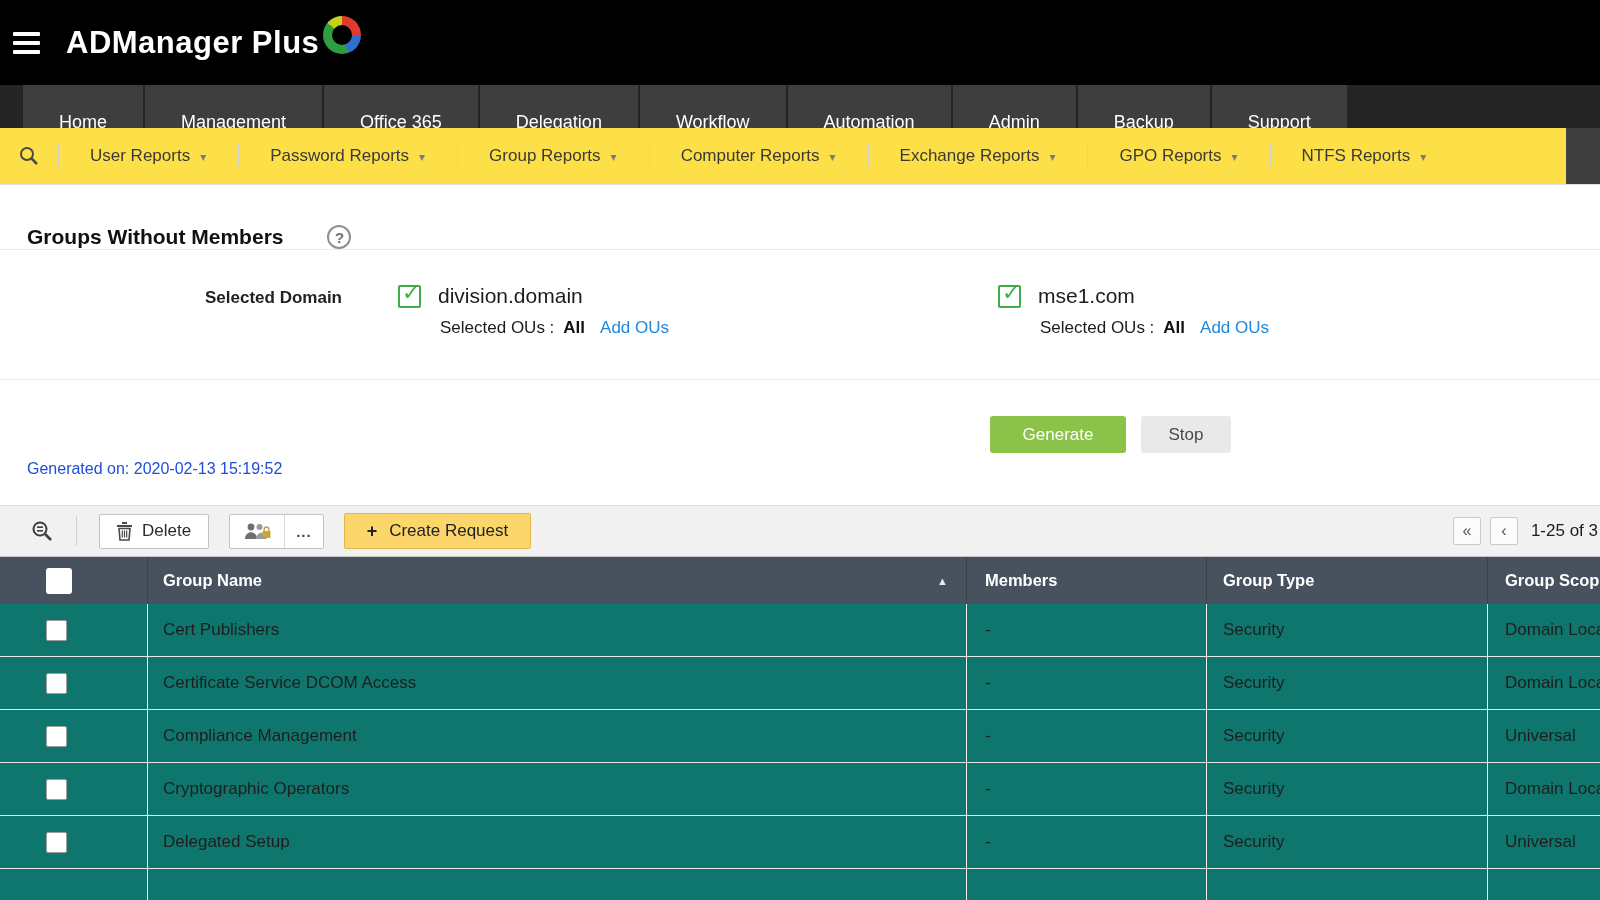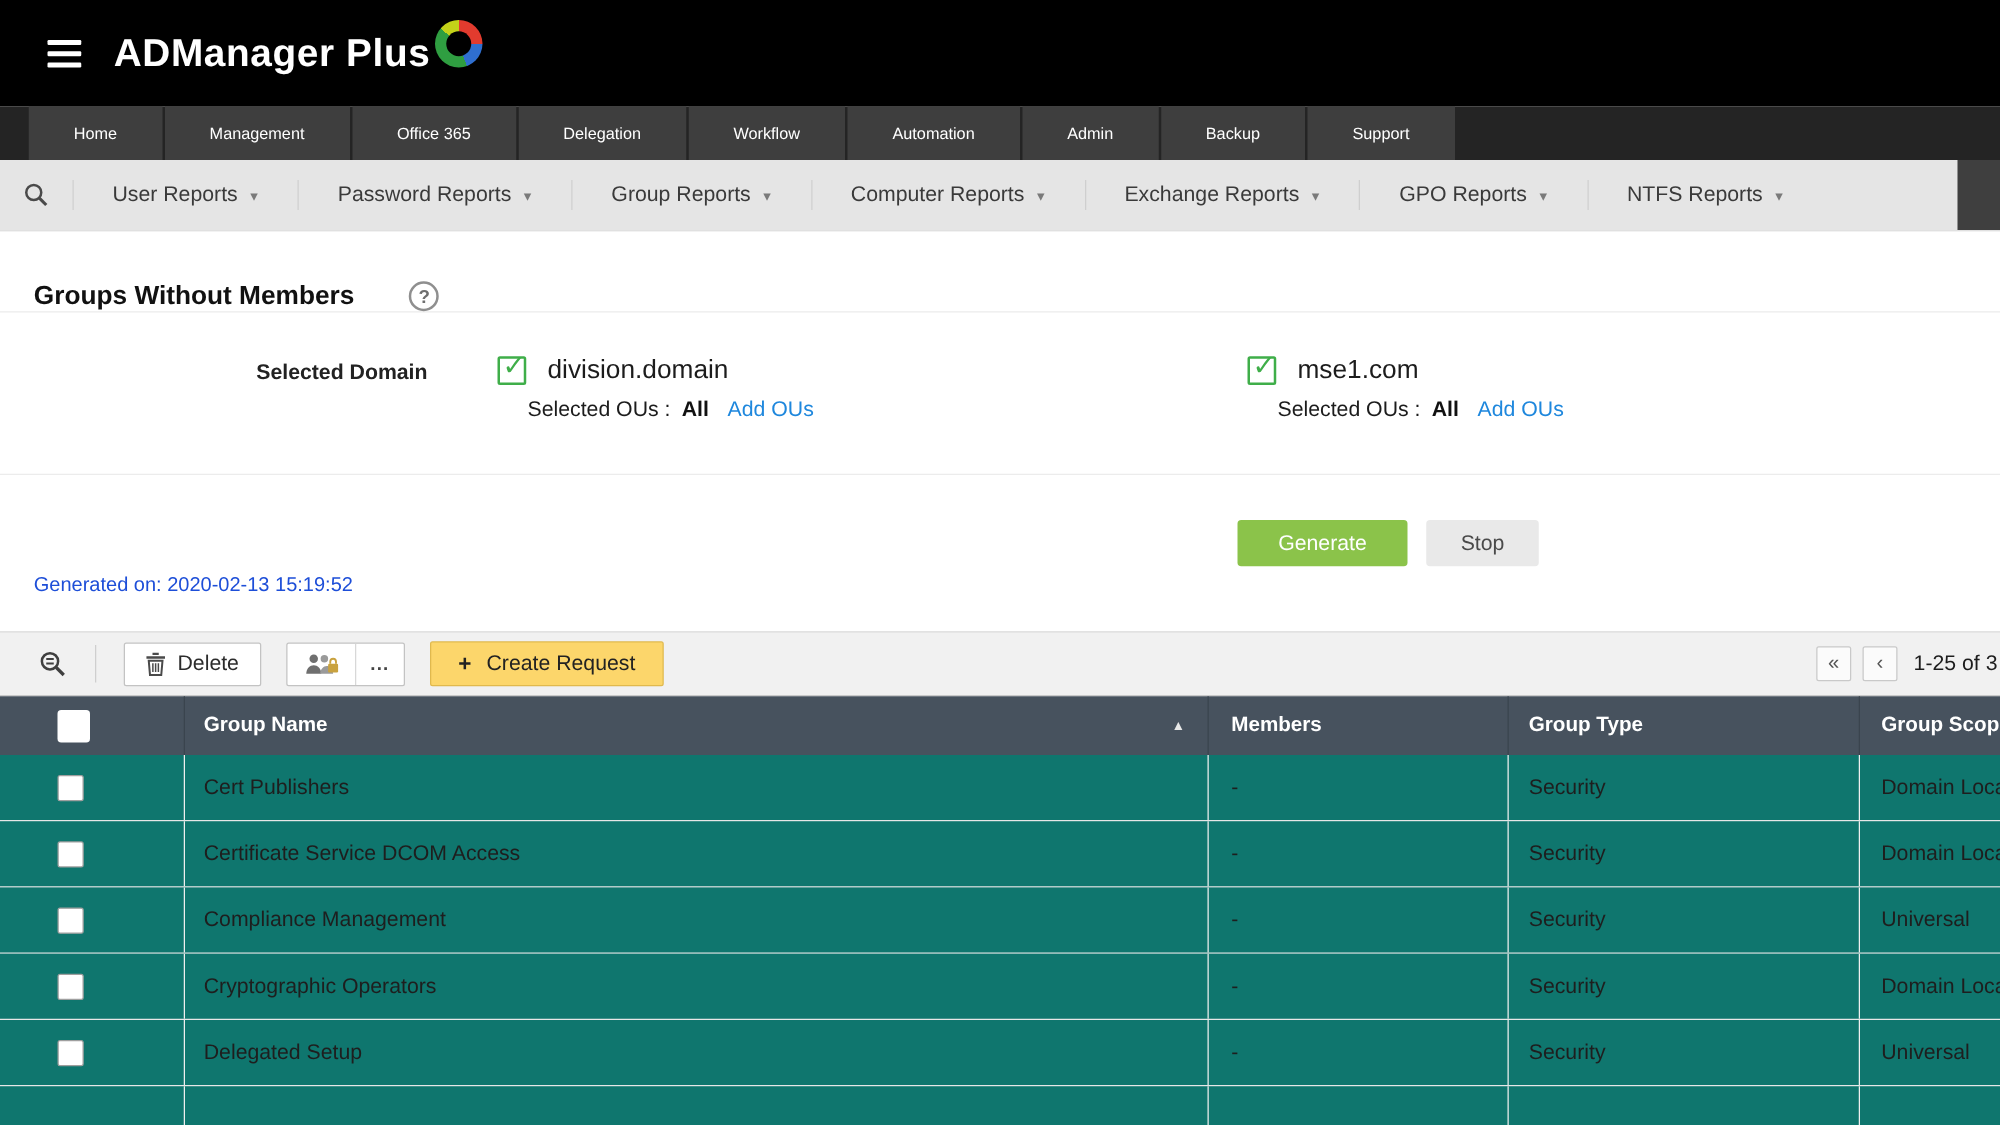--- a/index.html
+++ b/index.html
@@ -1,50 +1,50 @@
 <!DOCTYPE html>
 <html><head>
 <meta charset="utf-8">
 <style>
   *{box-sizing:border-box;margin:0;padding:0}
   html,body{width:1600px;height:900px;overflow:hidden;background:#fff;font-family:"Liberation Sans","DejaVu Sans",sans-serif}
   
-  .topbar{height:85px;background:#000;display:flex;align-items:center;padding-left:38px}
+  .topbar{height:85px;background:#000;display:flex;align-items:center;padding-left:13px}
   .burger{width:27px;display:flex;flex-direction:column;gap:5px;cursor:pointer}
   .burger span{height:4px;background:#fff;border-radius:1px}
   .logo{display:flex;align-items:flex-start;margin-left:26px}
   .logo-text{color:#fff;font-size:31px;font-weight:bold;letter-spacing:.5px;line-height:1.2}
   .swirl{position:relative;width:38px;height:38px;border-radius:50%;margin-left:4px;margin-top:-8px;
     background:conic-gradient(from 210deg,#2f9e41 0 100deg,#c3d219 100deg 150deg,#e23b2e 150deg 240deg,#2f6fd0 240deg 310deg,#2f9e41 310deg 360deg)}
   .swirl::after{content:"";position:absolute;inset:9px;background:#000;border-radius:50%}
   
   .tabs{height:43px;background:#242424;display:flex;gap:2px;padding-left:23px}
-  .tab{background:#3e3e3e;color:#fff;font-size:13px;line-height:43px;padding:0 36px;cursor:pointer;white-space:nowrap}
+  .tab{background:#3e3e3e;color:#fff;font-size:18px;line-height:43px;padding:16px 36px;cursor:pointer;white-space:nowrap}
   .tab.active{background:#fff;color:#151515;font-weight:bold}
   
-  .subnav{position:relative;height:57px;background:#e5e5e5;border-bottom:1px solid #e0e0e0;display:flex;align-items:center;overflow:hidden}
+  .subnav{position:relative;height:57px;background:#fde047;border-bottom:1px solid #e0e0e0;display:flex;align-items:center;overflow:hidden}
   .subnav-search{width:58px;display:flex;justify-content:center;align-items:center;cursor:pointer;flex:none}
   .subnav-item{position:relative;display:flex;align-items:center;gap:10px;padding:0 32px;font-size:17px;color:#3a3a3a;height:100%;cursor:pointer;white-space:nowrap;flex:none}
   .subnav-item::before{content:"";position:absolute;left:0;top:16px;bottom:16px;width:1px;background:#cfcfcf}
   .caret{color:#7a7a7a;font-size:12px;margin-top:2px}
   .subnav-scroll{position:absolute;right:0;top:0;bottom:0;width:34px;background:#3f3f3f;cursor:pointer}
   
   .title-row{display:flex;align-items:flex-end;height:65px;padding-left:27px;border-bottom:1px solid #ececec}
   .page-title{font-size:21px;font-weight:bold;color:#111}
   .help{width:24px;height:24px;border:2px solid #8f8f8f;border-radius:50%;color:#6f6f6f;font-size:15px;font-weight:bold;display:flex;align-items:center;justify-content:center;margin-left:44px;cursor:pointer;flex:none}
   
   .domain-sec{position:relative;height:130px;border-bottom:1px solid #ececec}
   .sd-label{position:absolute;left:205px;top:38px;font-size:17px;font-weight:bold;color:#222}
   .domain-block{position:absolute;top:34px}
   .db0{left:398px}.db1{left:998px}
   .d-row1{display:flex;align-items:center;gap:17px}
   .gcheck{position:relative;width:23px;height:23px;border:2px solid #3fae49;border-radius:2px;background:#fff;cursor:pointer;flex:none}
   .gcheck .mark{position:absolute;left:2px;top:-7px;color:#3fae49;font-size:22px;font-weight:bold}
   .d-name{font-size:21px;color:#1c1c1c}
-  .d-row2{margin-left:24px;margin-top:10px;font-size:17px;color:#1c1c1c;display:flex;gap:9px;align-items:center}
+  .d-row2{margin-left:42px;margin-top:10px;font-size:17px;color:#1c1c1c;display:flex;gap:9px;align-items:center}
   .d-row2 b{color:#111}
   .link{color:#1e87dd;cursor:pointer;margin-left:6px;text-decoration:none}
   
   .gen-sec{position:relative;height:125px}
   .btn-generate{position:absolute;left:990px;top:36px;width:136px;height:37px;background:#8bc34a;color:#fff;font-size:17px;border:none;border-radius:3px;cursor:pointer}
   .btn-stop{position:absolute;left:1141px;top:36px;width:90px;height:37px;background:#e9e9e9;color:#4a4a4a;font-size:17px;border:none;border-radius:3px;cursor:pointer}
   .generated{position:absolute;left:27px;top:80px;font-size:16px;color:#1d4ed8}
   
   .toolbar{height:52px;background:#f1f1f1;border-top:1px solid #dcdcdc;border-bottom:1px solid #c9c9c9;display:flex;align-items:center}
   .tb-search{margin-left:30px;cursor:pointer;display:flex;flex:none}

